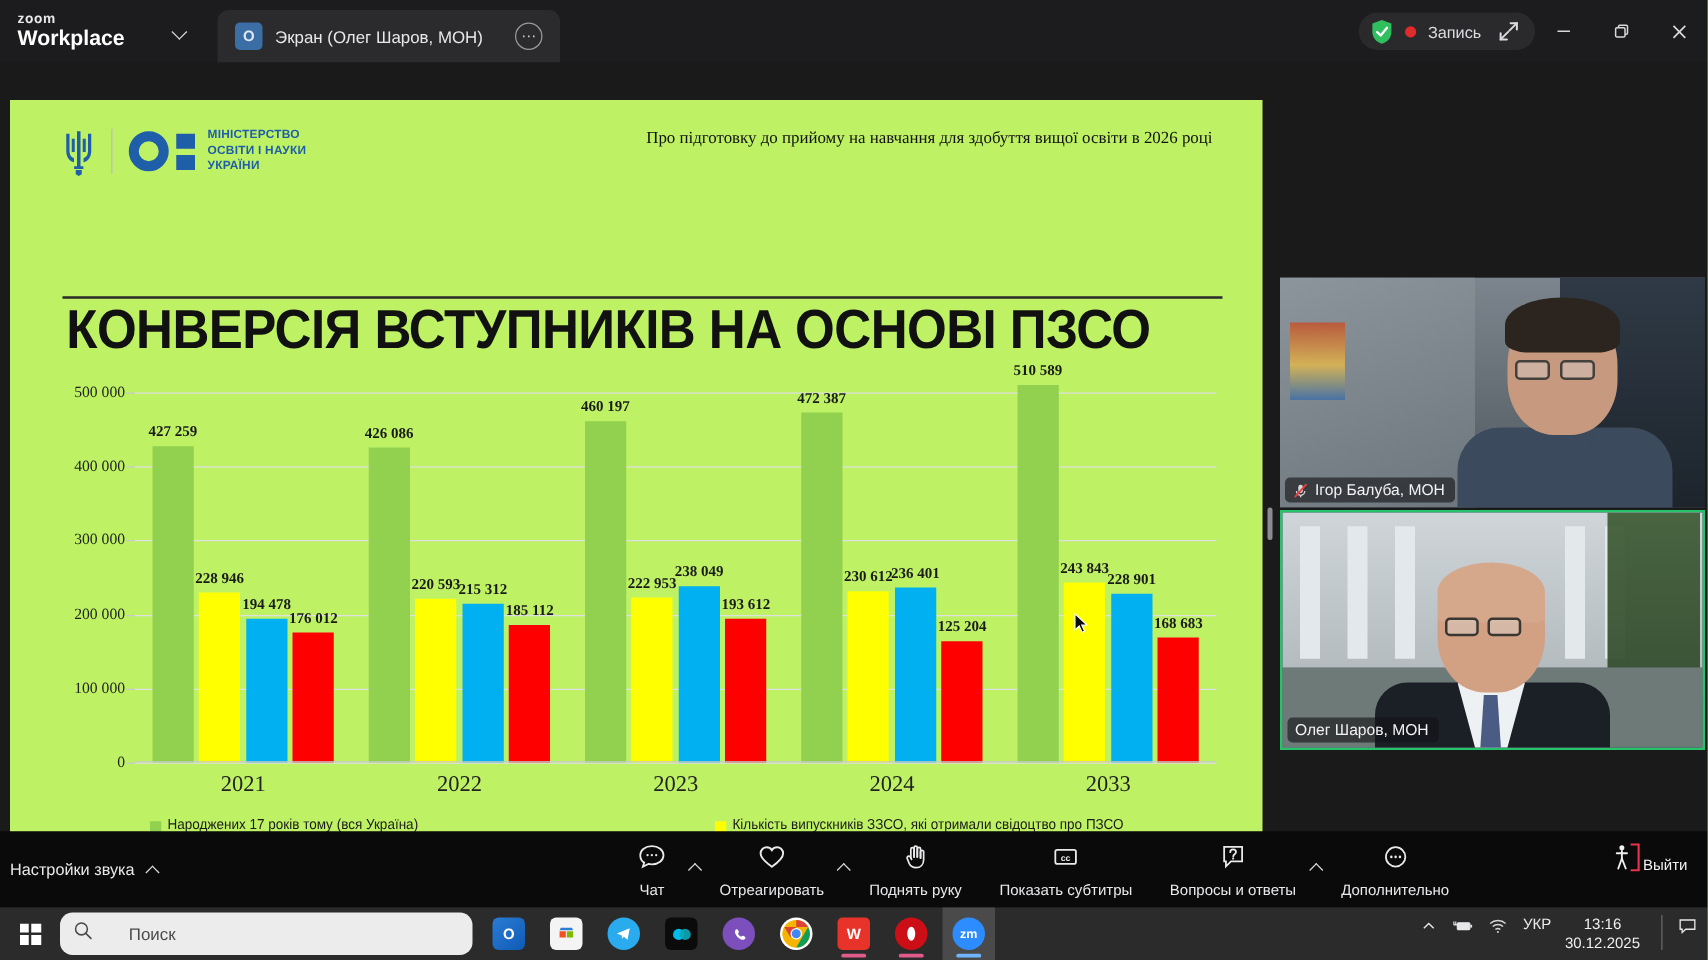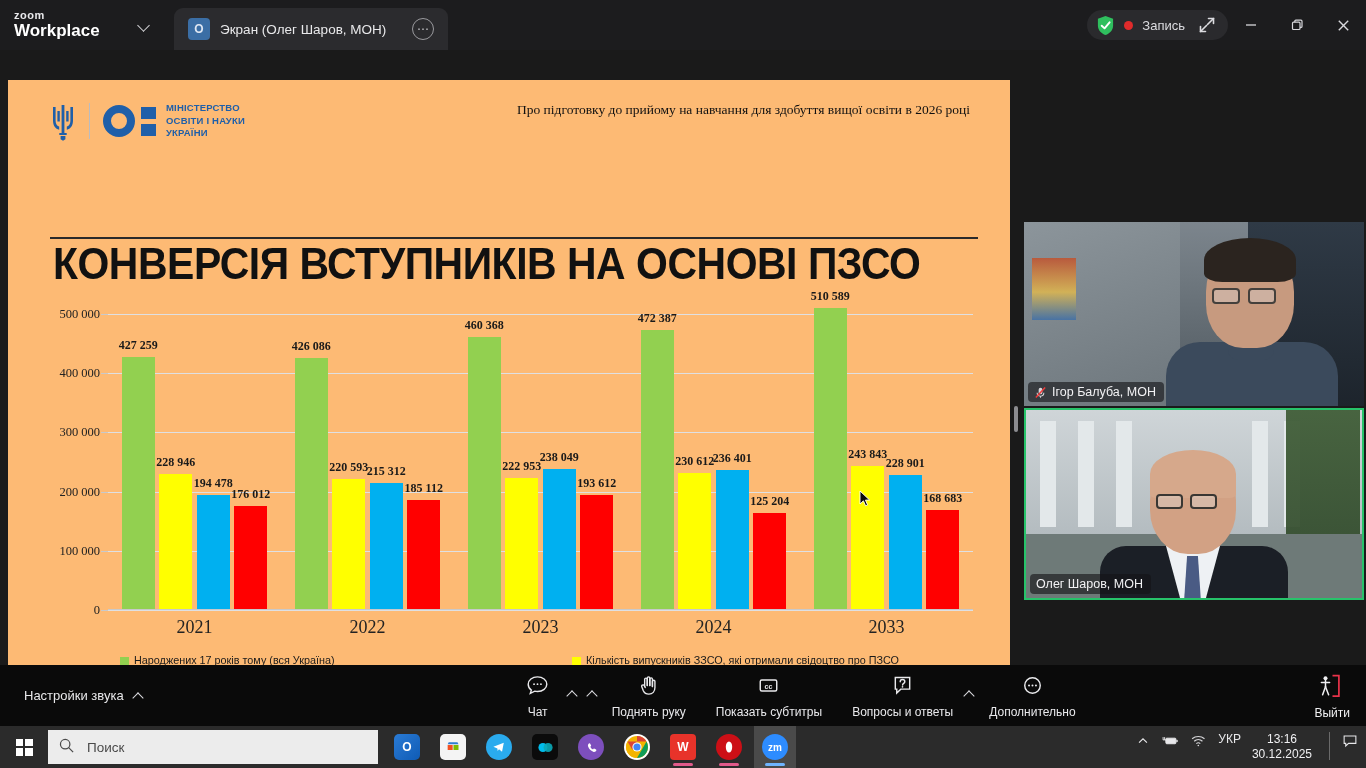--- a/index.html
+++ b/index.html
@@ -63,21 +63,21 @@
   }
   .win-btn svg { display:block; }
 
   
   #stage {
     position: absolute; left: 0; top: 50px; width: 1366px; height: 615px;
     background: #1a1a1a;
   }
   #slide {
     position: absolute; left: 8px; top: 30px; width: 1002px; height: 615px;
-    background: #fdba74; overflow: hidden;
+    background: #bef264; overflow: hidden;
   }
   #slide-header {
     position: absolute; left: 33px; top: 10px; right: 30px; height: 62px;
   }
   #logo-block { position: absolute; left: 9px; top: 11px; display: flex; align-items: center; }
   #trident { width: 26px; height: 40px; }
   #logo-divider { width: 1px; height: 36px; background: #b9bcc2; margin: 0 13px; }
   #mon-mark { display: flex; align-items: center; }
   #mon-o {
     width: 32px; height: 32px; border-radius: 50%;
@@ -215,53 +215,53 @@
 
   
   #cursor { position: absolute; left: 859px; top: 440px; width: 12px; height: 18px; }
 
   
   #zoombar {
     position: absolute; left: 0; top: 665px; width: 1366px; height: 61px;
     background: #0a0a0a; display: flex; align-items: center;
   }
   #audio-settings {
-    margin-left: 24px; color: #e8e8ea; font-size: 13px; display: flex; align-items: center; gap: 8px;
+    margin-left: 8px; color: #e8e8ea; font-size: 13px; display: flex; align-items: center; gap: 8px;
   }
   .caret-up { width: 12px; height: 12px; position: relative; }
   .caret-up::before {
     content:""; position:absolute; left:2px; top:4px; width:7px; height:7px;
     border-left:1.5px solid #dcdce0; border-top:1.5px solid #dcdce0; transform: rotate(45deg);
   }
   #zb-center { margin-left: 368px; display: flex; align-items: flex-start; gap: 0; }
   .zb-item {
     display: flex; flex-direction: column; align-items: center; justify-content: flex-start;
     color: #e9e9ec; min-width: 52px; padding: 0 8px;
   }
   .zb-ico { height: 26px; display: flex; align-items: center; justify-content: center; }
   .zb-lbl { font-size: 12px; margin-top: 7px; white-space: nowrap; }
   .zb-caret { align-self: center; margin: 0 6px 0 2px; padding-bottom: 16px; }
   #leave-btn {
-    position: absolute; right: 16px; top: 8px; display: flex; flex-direction: column;
-    align-items: flex-start; color: #e9e9ec;
+    position: absolute; right: 16px; top: 8px; display: flex; flex-direction: row;
+    align-items: flex-end; color: #e9e9ec;
   }
   #leave-btn .zb-lbl { color: #f1f1f3; }
 
   
   #taskbar {
     position: absolute; left: 0; top: 726px; width: 1366px; height: 42px;
     background: #2b2b2b; display: flex; align-items: center;
   }
   #start-btn { width: 48px; height: 42px; display:flex; align-items:center; justify-content:center; }
   #win-logo { width: 17px; height: 17px; display:grid; grid-template-columns:1fr 1fr;
     grid-template-rows:1fr 1fr; gap:2px; }
   #win-logo i { background:#ffffff; display:block; }
   #search-box {
     width: 330px; height: 34px; background: #ececec; display: flex; align-items: center;
-    padding: 0 10px; gap: 12px;
+    padding: 0 10px; gap: 28px; border-radius: 10px;
   }
   #search-text { color: #4a4a4a; font-size: 13.5px; }
   #tasks { display: flex; align-items: center; gap: 4px; margin-left: 8px; }
   .task { width: 42px; height: 42px; display:flex; align-items:center; justify-content:center;
     position: relative; }
   .task.active { background: #4a4a4a; }
   .task .underline { position:absolute; bottom:2px; left:11px; width:20px; height:3px;
     border-radius:2px; background:#e05a8a; }
   .appicon { width: 26px; height: 26px; border-radius: 5px; display:flex;
     align-items:center; justify-content:center; font-size: 12px; font-weight: 700; color:#fff; }
@@ -426,21 +426,21 @@
                   <div class="bar" style="height: 37.0224%; background: rgb(255, 0, 0);"></div>
                   <div class="bar-label" style="bottom: calc(37.0224% + 4px);">185 112</div>
                 </div>
               </div>
               <div class="xtick">2022</div>
             </div>
             <div class="group">
               <div class="bars">
                 <div class="bar-wrap">
                   <div class="bar" style="height: 92.0736%; background: rgb(146, 208, 80);"></div>
-                  <div class="bar-label" style="bottom: calc(92.0736% + 4px);">460 368</div>
+                  <div class="bar-label" style="bottom: calc(92.0736% + 4px);">460 197</div>
                 </div>
                 <div class="bar-wrap">
                   <div class="bar" style="height: 44.5906%; background: rgb(255, 255, 0);"></div>
                   <div class="bar-label" style="bottom: calc(44.5906% + 4px);">222 953</div>
                 </div>
                 <div class="bar-wrap">
                   <div class="bar" style="height: 47.6098%; background: rgb(0, 176, 240);"></div>
                   <div class="bar-label" style="bottom: calc(47.6098% + 4px);">238 049</div>
                 </div>
                 <div class="bar-wrap">
@@ -625,20 +625,28 @@
           <path d="M13 3c5.5 0 9.7 3.3 9.7 7.6 0 4.3-4.2 7.6-9.7 7.6-1 0-2-.1-2.9-.3l-4.6 2.3 1.1-3.4C4.5 15.5 3.3 13.2 3.3 10.6 3.3 6.3 7.5 3 13 3Z"></path>
           <circle cx="9.4" cy="10.6" r="0.95" fill="#e9e9ec" stroke="none"></circle>
           <circle cx="13" cy="10.6" r="0.95" fill="#e9e9ec" stroke="none"></circle>
           <circle cx="16.6" cy="10.6" r="0.95" fill="#e9e9ec" stroke="none"></circle>
         </svg>
       </span>
       <span class="zb-lbl">Чат</span>
     </div>
     <span class="caret-up zb-caret"></span>
 
+    <div class="zb-item">
+      <span class="zb-ico">
+        <svg viewBox="0 0 26 24" width="25" height="23" fill="none" stroke="#e9e9ec" stroke-width="1.6">
+          <path d="M13 20.2C7.6 16.3 3.6 13 3.6 9.1 3.6 6.2 5.9 4 8.7 4c1.8 0 3.4 1 4.3 2.4C13.9 5 15.5 4 17.3 4c2.8 0 5.1 2.2 5.1 5.1 0 3.9-4 7.2-9.4 11.1Z"></path>
+        </svg>
+      </span>
+      <span class="zb-lbl">Отреагировать</span>
+    </div>
     <span class="caret-up zb-caret"></span>
 
     <div class="zb-item">
       <span class="zb-ico">
         <svg viewBox="0 0 26 24" width="25" height="23" fill="none" stroke="#e9e9ec" stroke-width="1.45" stroke-linecap="round">
           <path d="M9 13V5.6a1.35 1.35 0 0 1 2.7 0V12"></path>
           <path d="M11.7 12V4.4a1.35 1.35 0 0 1 2.7 0V12"></path>
           <path d="M14.4 12V5.4a1.35 1.35 0 0 1 2.7 0V13"></path>
           <path d="M17.1 13V7.8a1.3 1.3 0 0 1 2.6 0v6.3c0 4.2-2.6 6.9-6.3 6.9-3.1 0-4.9-1.6-5.8-3.6L6 13.4c-.4-.9.1-1.8 1-2 .7-.2 1.4.1 1.7.8l.9 1.9"></path>
         </svg>

